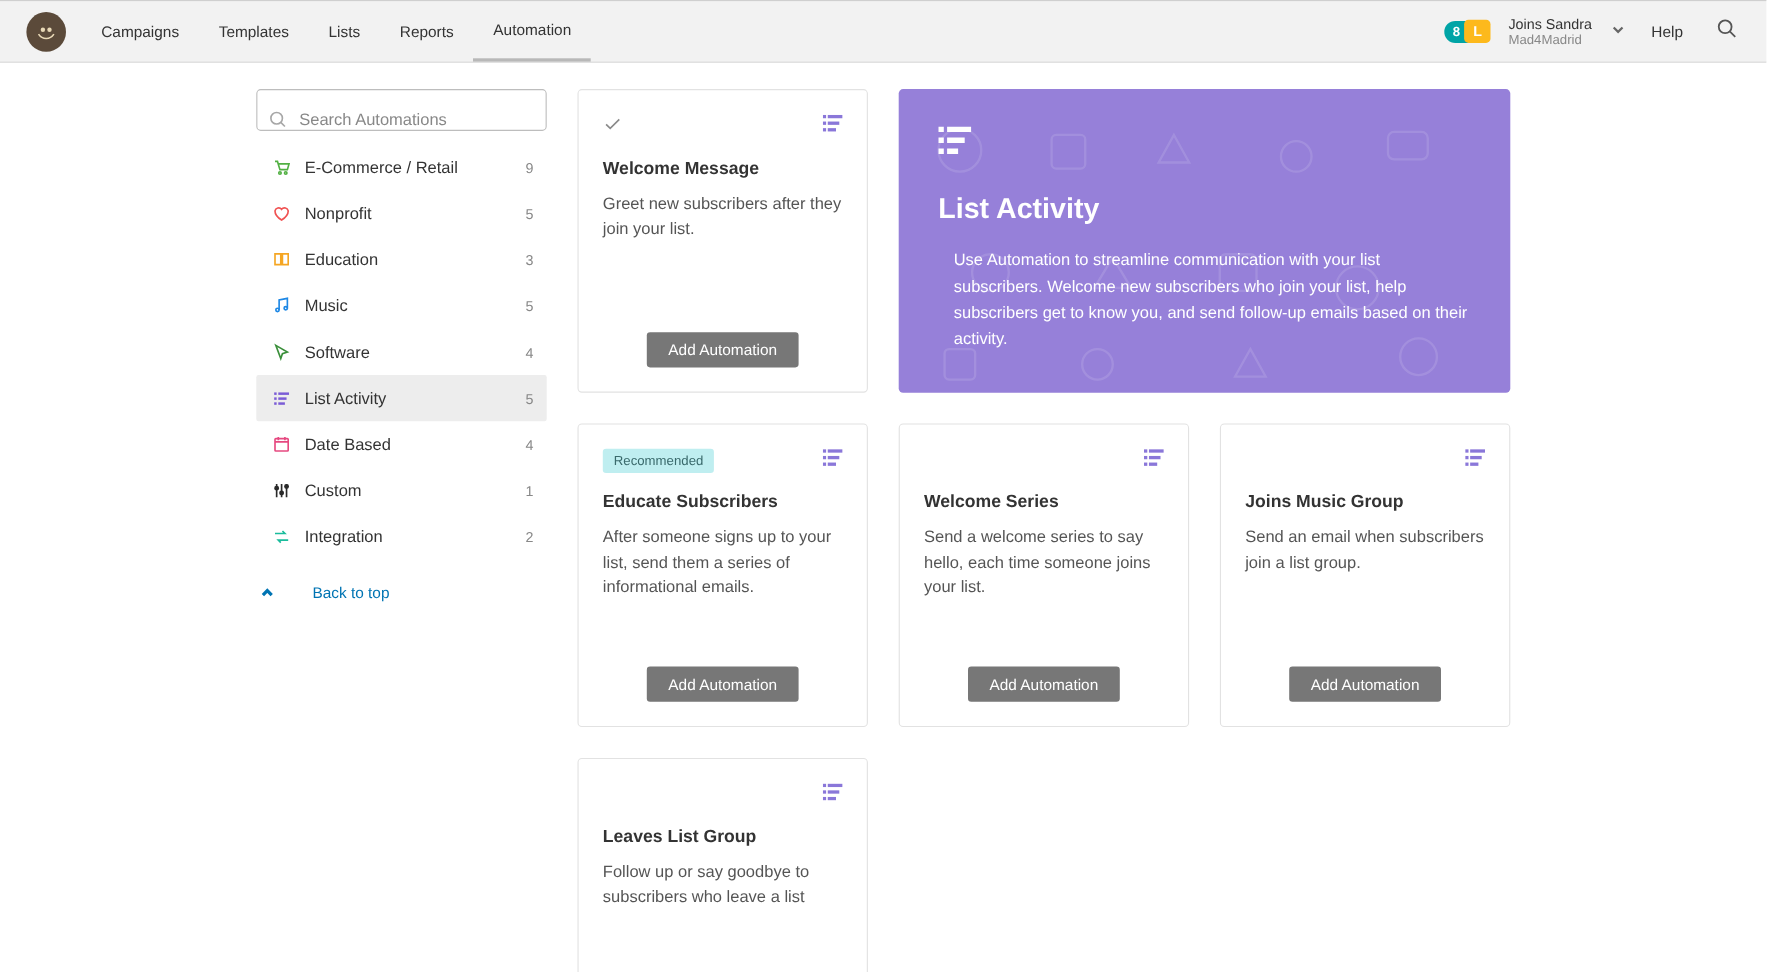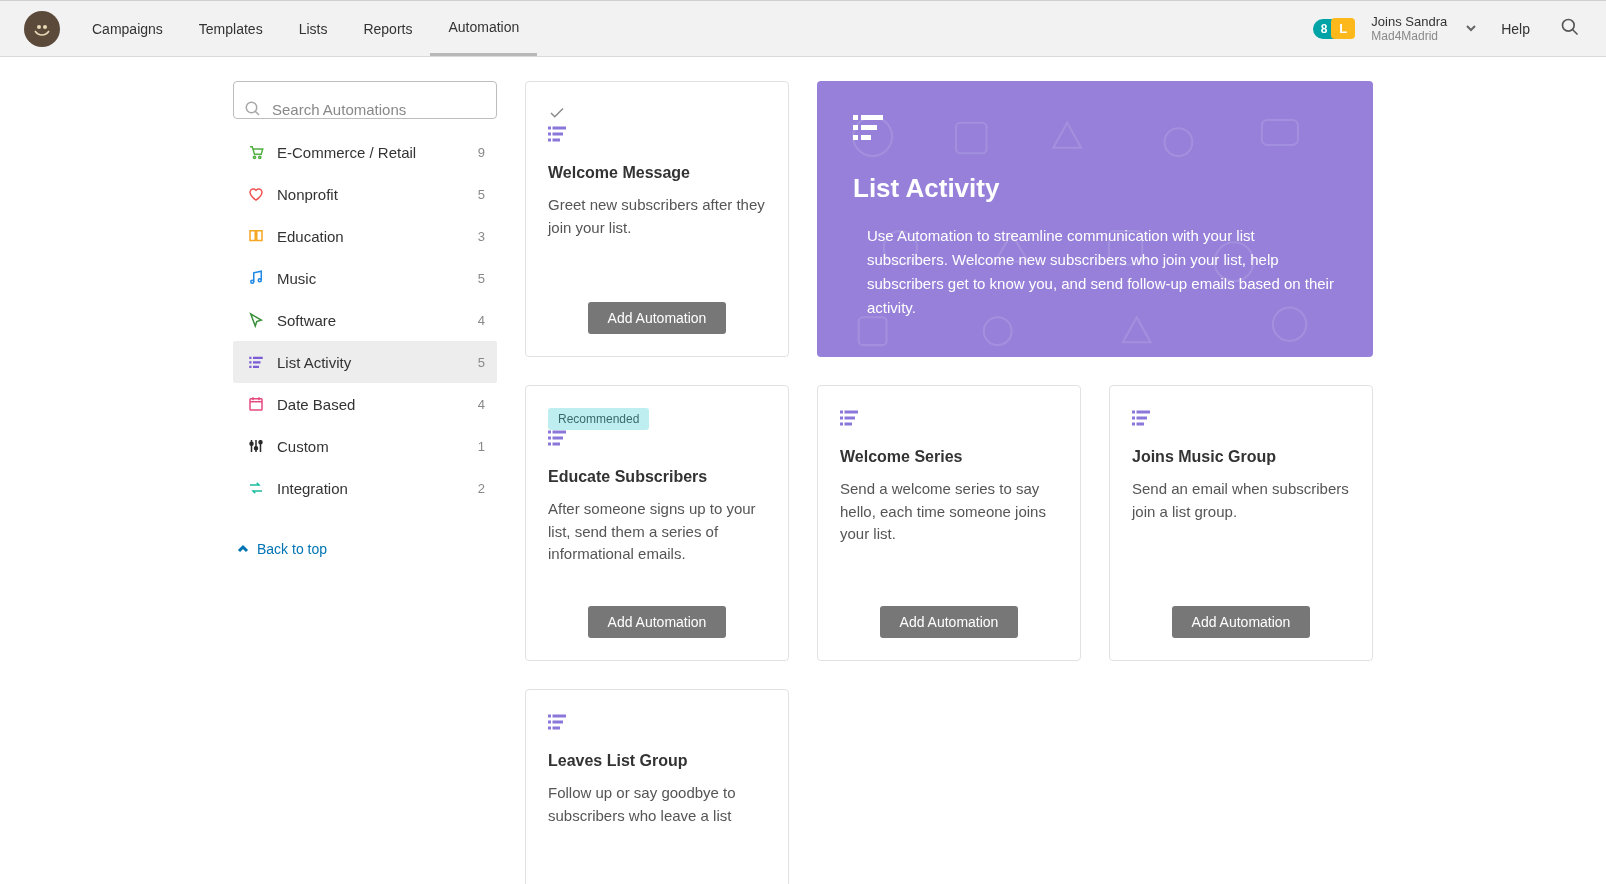--- a/index.html
+++ b/index.html
@@ -34,27 +34,27 @@
 .search-box input::placeholder { color:#888; }
 
 .cat-list { margin-top:12px; }
 .cat-item { display:flex; align-items:center; padding: 12px 12px; cursor:pointer; border-radius:2px; }
 .cat-item.active { background:#ededed; }
 .cat-icon { width:22px; display:flex; align-items:center; justify-content:center; margin-right:10px; }
 .cat-icon svg { width:18px; height:18px; stroke-width:2; }
 .cat-label { flex:1; font-size:15px; color:#333; font-weight:500; }
 .cat-count { font-size:13px; color:#888; }
 
-.back-top { margin-top:32px; display:flex; align-items:center; color:#0074b3; font-size:14px; cursor:pointer; font-weight:500; padding-left:4px; }
+.back-top { margin-top:22px; display:flex; align-items:center; color:#0074b3; font-size:14px; cursor:pointer; font-weight:500; padding-left:4px;gap:27px; }
 .back-top svg { width:12px; height:12px; stroke:#0074b3; fill:none; stroke-width:3; margin-right:8px; }
 
 
 .content { flex:1; display:grid; grid-template-columns: repeat(3, 1fr); gap: 28px; align-content: start; }
 .card { border:1px solid #e2e2e2; border-radius:4px; padding: 22px; min-height:276px; display:flex; flex-direction:column; position:relative; background:#fff; }
-.card-top { display:flex; justify-content:space-between; align-items:flex-start; margin-bottom:18px; min-height:22px;flex-direction:column; }
+.card-top { display:flex; justify-content:space-between; align-items:flex-start; margin-bottom:18px; min-height:22px; }
 .tag-recommended { background:#bfeef0; color:#3a6a6c; font-size:12px; padding:4px 10px; border-radius:3px; font-weight:500; }
 .check-icon svg { width:18px; height:18px; stroke:#8a8a8a; fill:none; stroke-width:2; }
 .list-icon svg { width:18px; height:16px; fill:#8a77d9; }
 .card-title { font-size:16px; font-weight:600; color:#333; margin-bottom:12px; }
 .card-desc { font-size:15px; color:#555; line-height:1.5; }
 .card-btn-wrap { margin-top:auto; display:flex; justify-content:center; padding-top:20px; }
 .add-btn { background:#777; color:#fff; border:none; padding: 8px 20px; border-radius:3px; font-size:14px; cursor:pointer; font-weight:500; }
 
 
 .hero { grid-column: 2 / span 2; background:#9680d9; border-radius:4px; padding: 34px 36px; color:#fff; min-height:276px; position:relative; overflow:hidden; }

